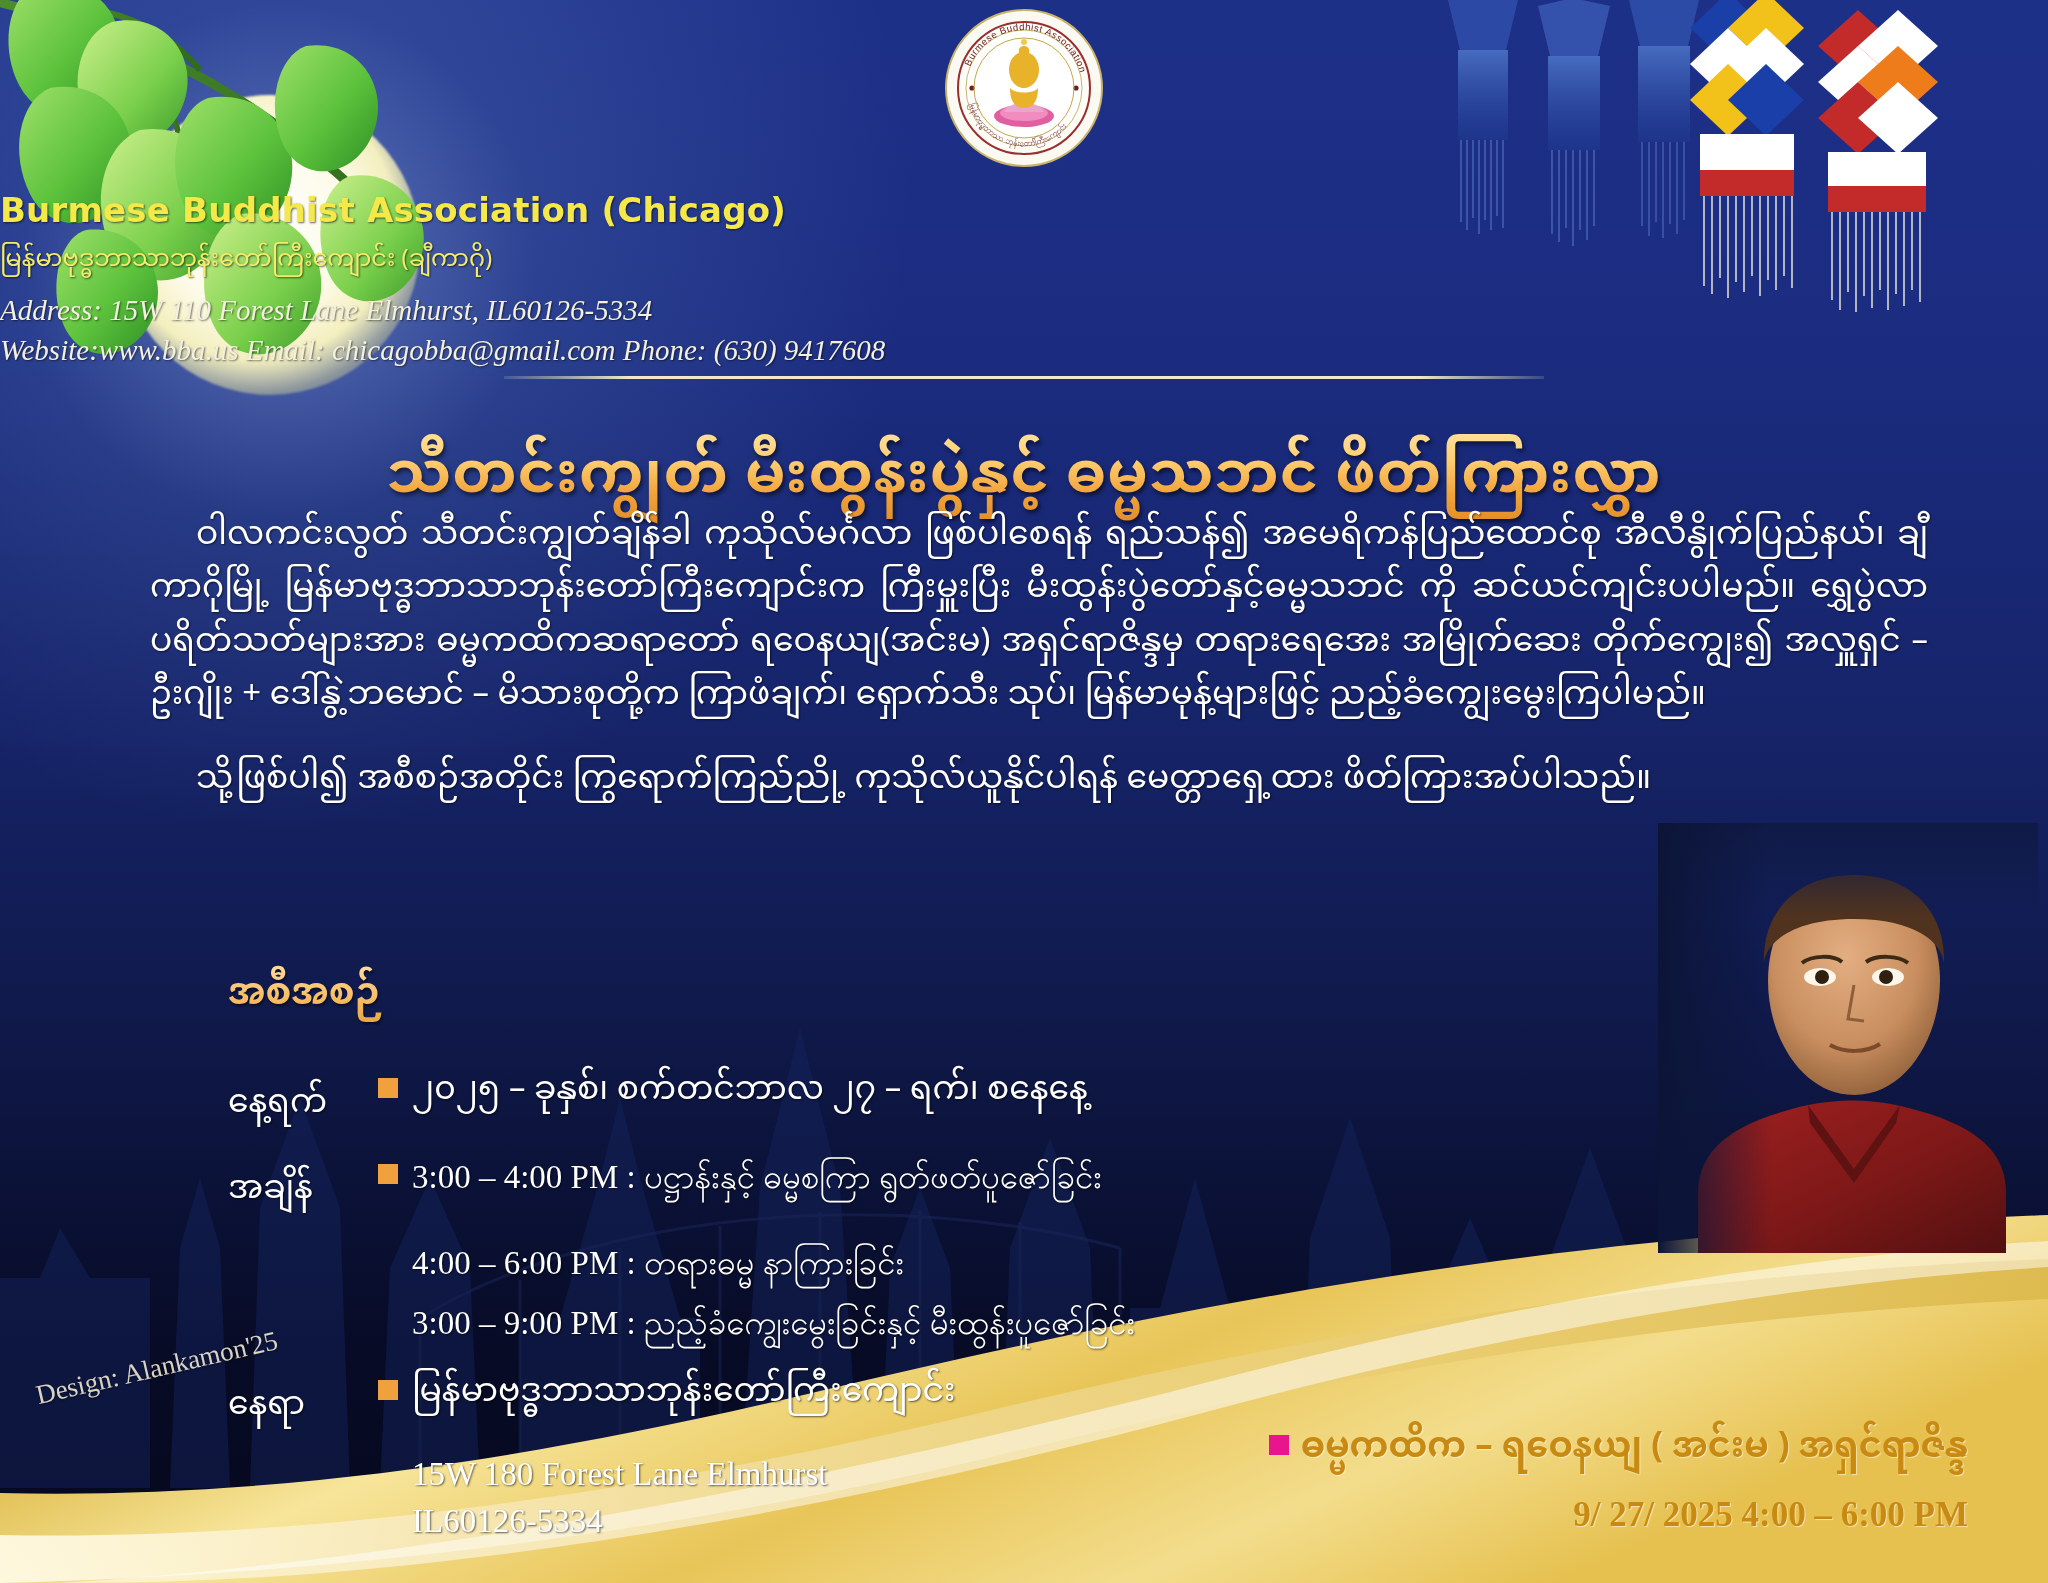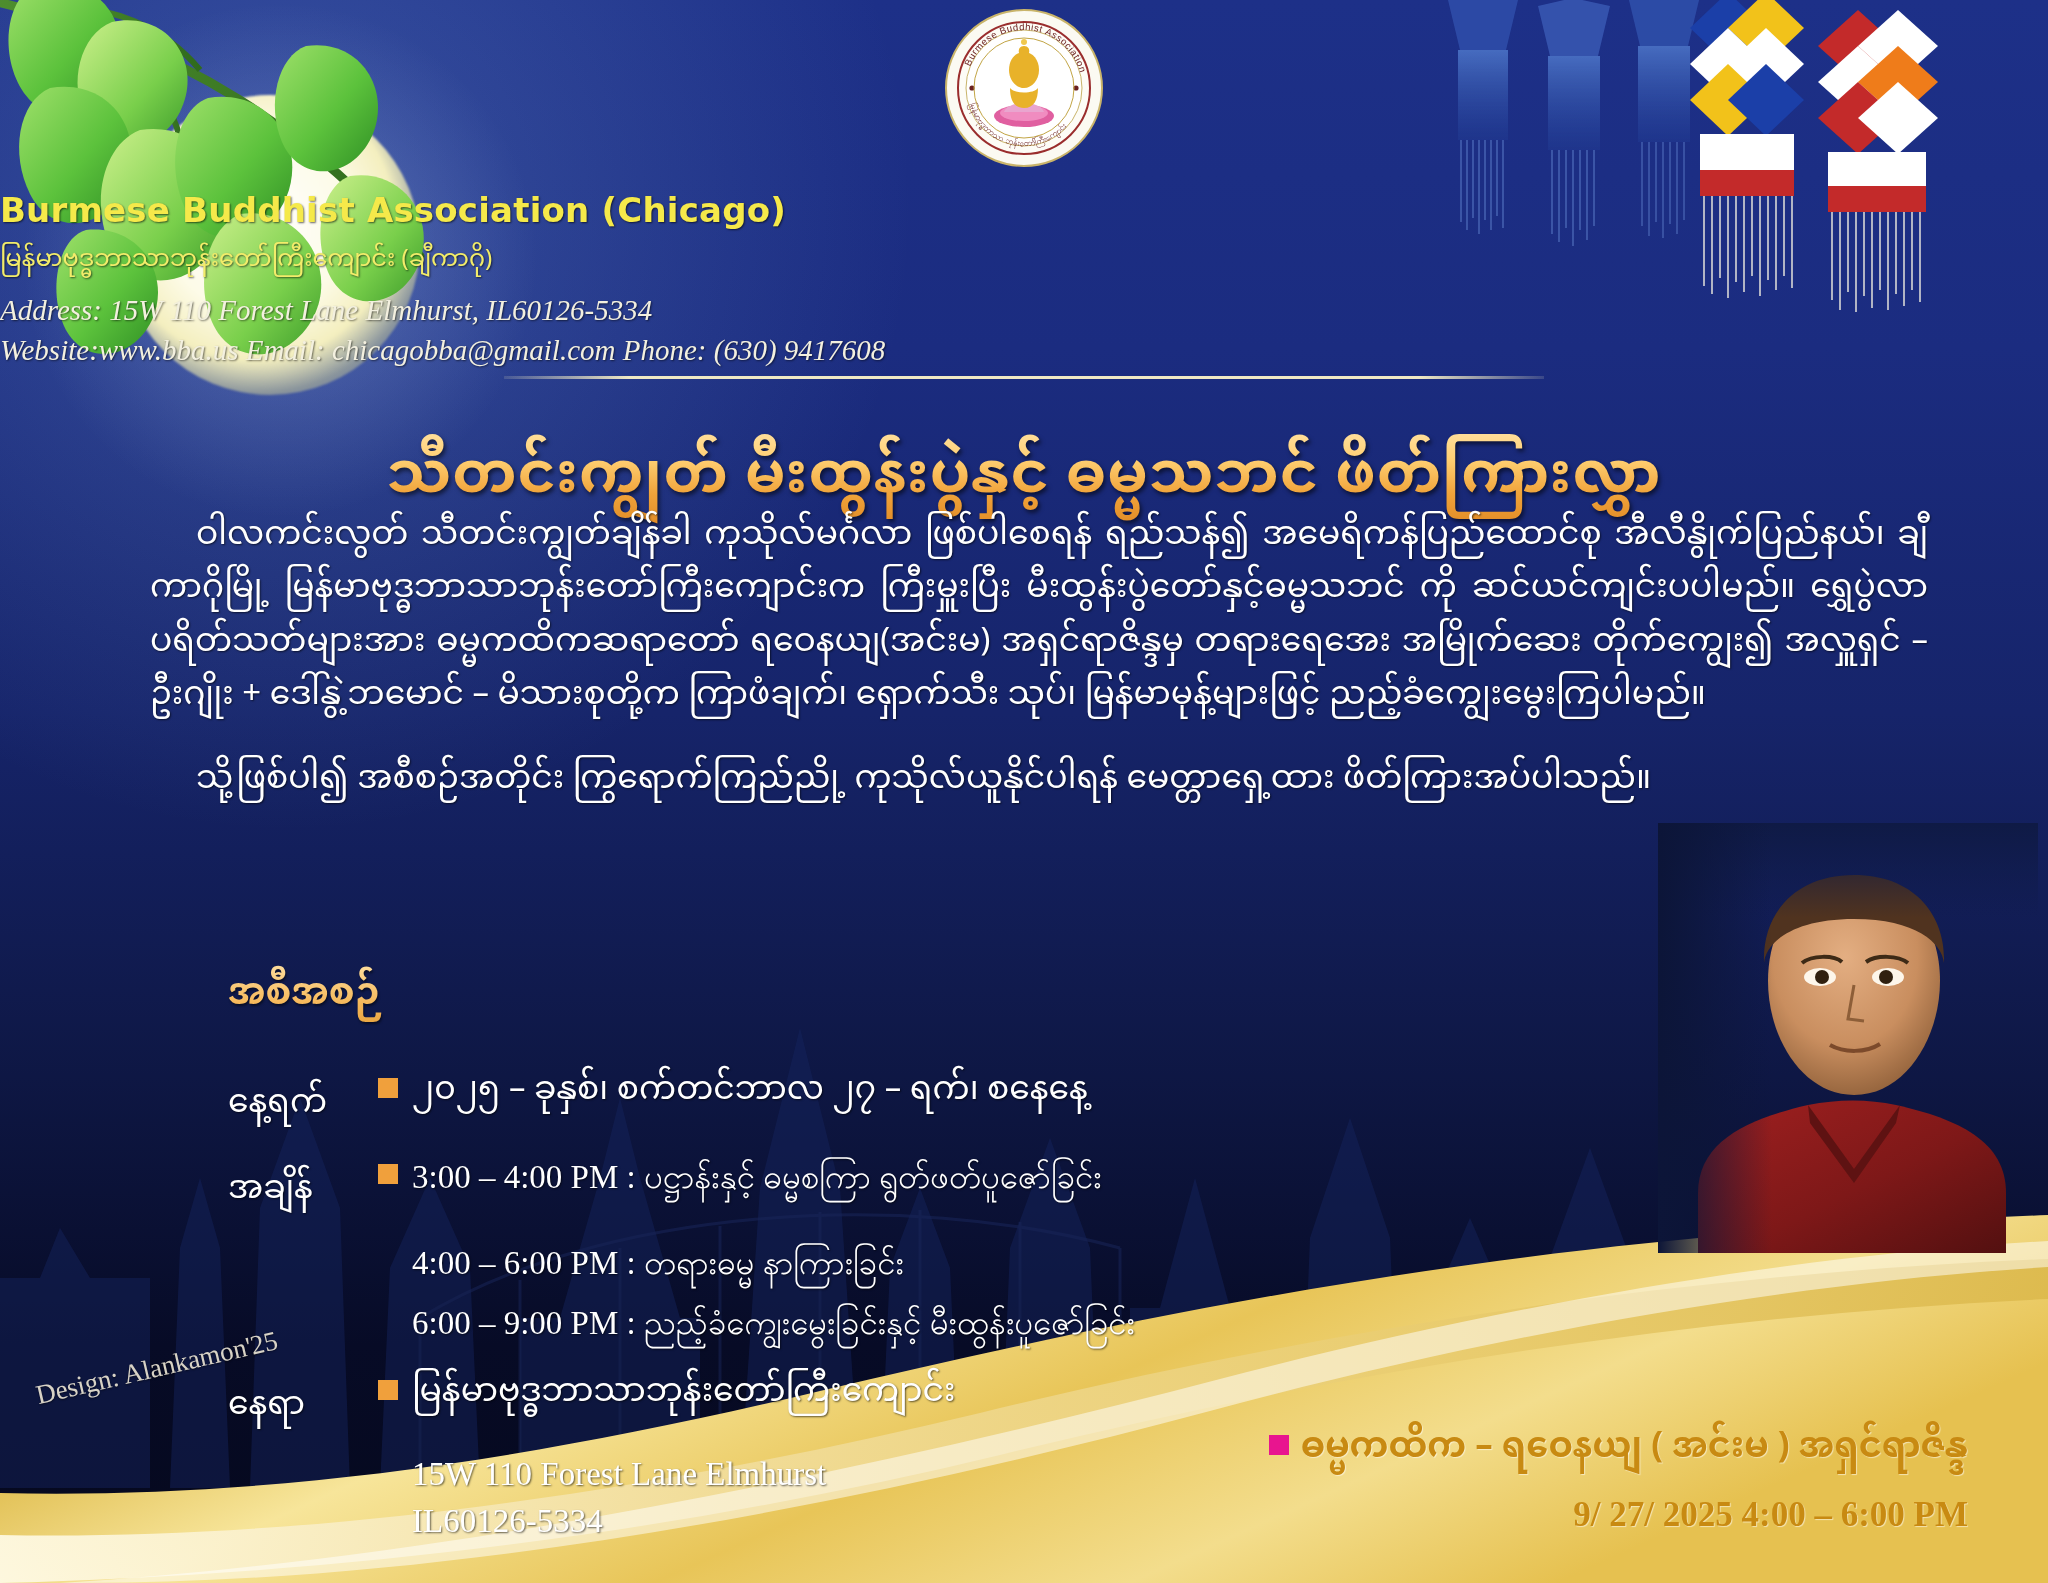--- a/index.html
+++ b/index.html
@@ -428,28 +428,28 @@
       <div class="prog-val mm">၂၀၂၅ – ခုနှစ်၊ စက်တင်ဘာလ ၂၇ – ရက်၊ စနေနေ့</div>
     </div>
 
     <div class="prog-row">
       <div class="prog-label">အချိန်</div>
       <span class="bullet"></span>
       <div class="prog-val">3:00 – 4:00 PM : ပဋ္ဌာန်းနှင့် ဓမ္မစကြာ ရွတ်ဖတ်ပူဇော်ခြင်း</div>
     </div>
 
     <div class="prog-val prog-sub">4:00 – 6:00 PM : တရားဓမ္မ နာကြားခြင်း</div>
-    <div class="prog-val prog-sub" style="margin-top:12px">6:00 – 9:00 PM : ညည့်ခံကျွေးမွေးခြင်းနှင့် မီးထွန်းပူဇော်ခြင်း</div>
+    <div class="prog-val prog-sub" style="margin-top:12px">3:00 – 9:00 PM : ညည့်ခံကျွေးမွေးခြင်းနှင့် မီးထွန်းပူဇော်ခြင်း</div>
 
     <div class="prog-row" style="margin-top:22px">
       <div class="prog-label">နေရာ</div>
       <span class="bullet"></span>
       <div class="prog-val mm">မြန်မာဗုဒ္ဓဘာသာဘုန်းတော်ကြီးကျောင်း</div>
     </div>
-    <div class="venue-extra">15W 110 Forest Lane Elmhurst</div>
+    <div class="venue-extra">15W 180 Forest Lane Elmhurst</div>
     <div class="venue-extra">IL60126-5334</div>
   </div>
 
   <div class="designer">Design: Alankamon'25</div>
 
   <div class="footer-gold">
     <div class="footer-name">
       <span class="sq"></span><span>ဓမ္မကထိက – ရဝေနယျ ( အင်းမ ) အရှင်ရာဇိန္ဒ</span>
     </div>
     <div class="footer-date">9/ 27/ 2025   4:00 – 6:00 PM</div>

